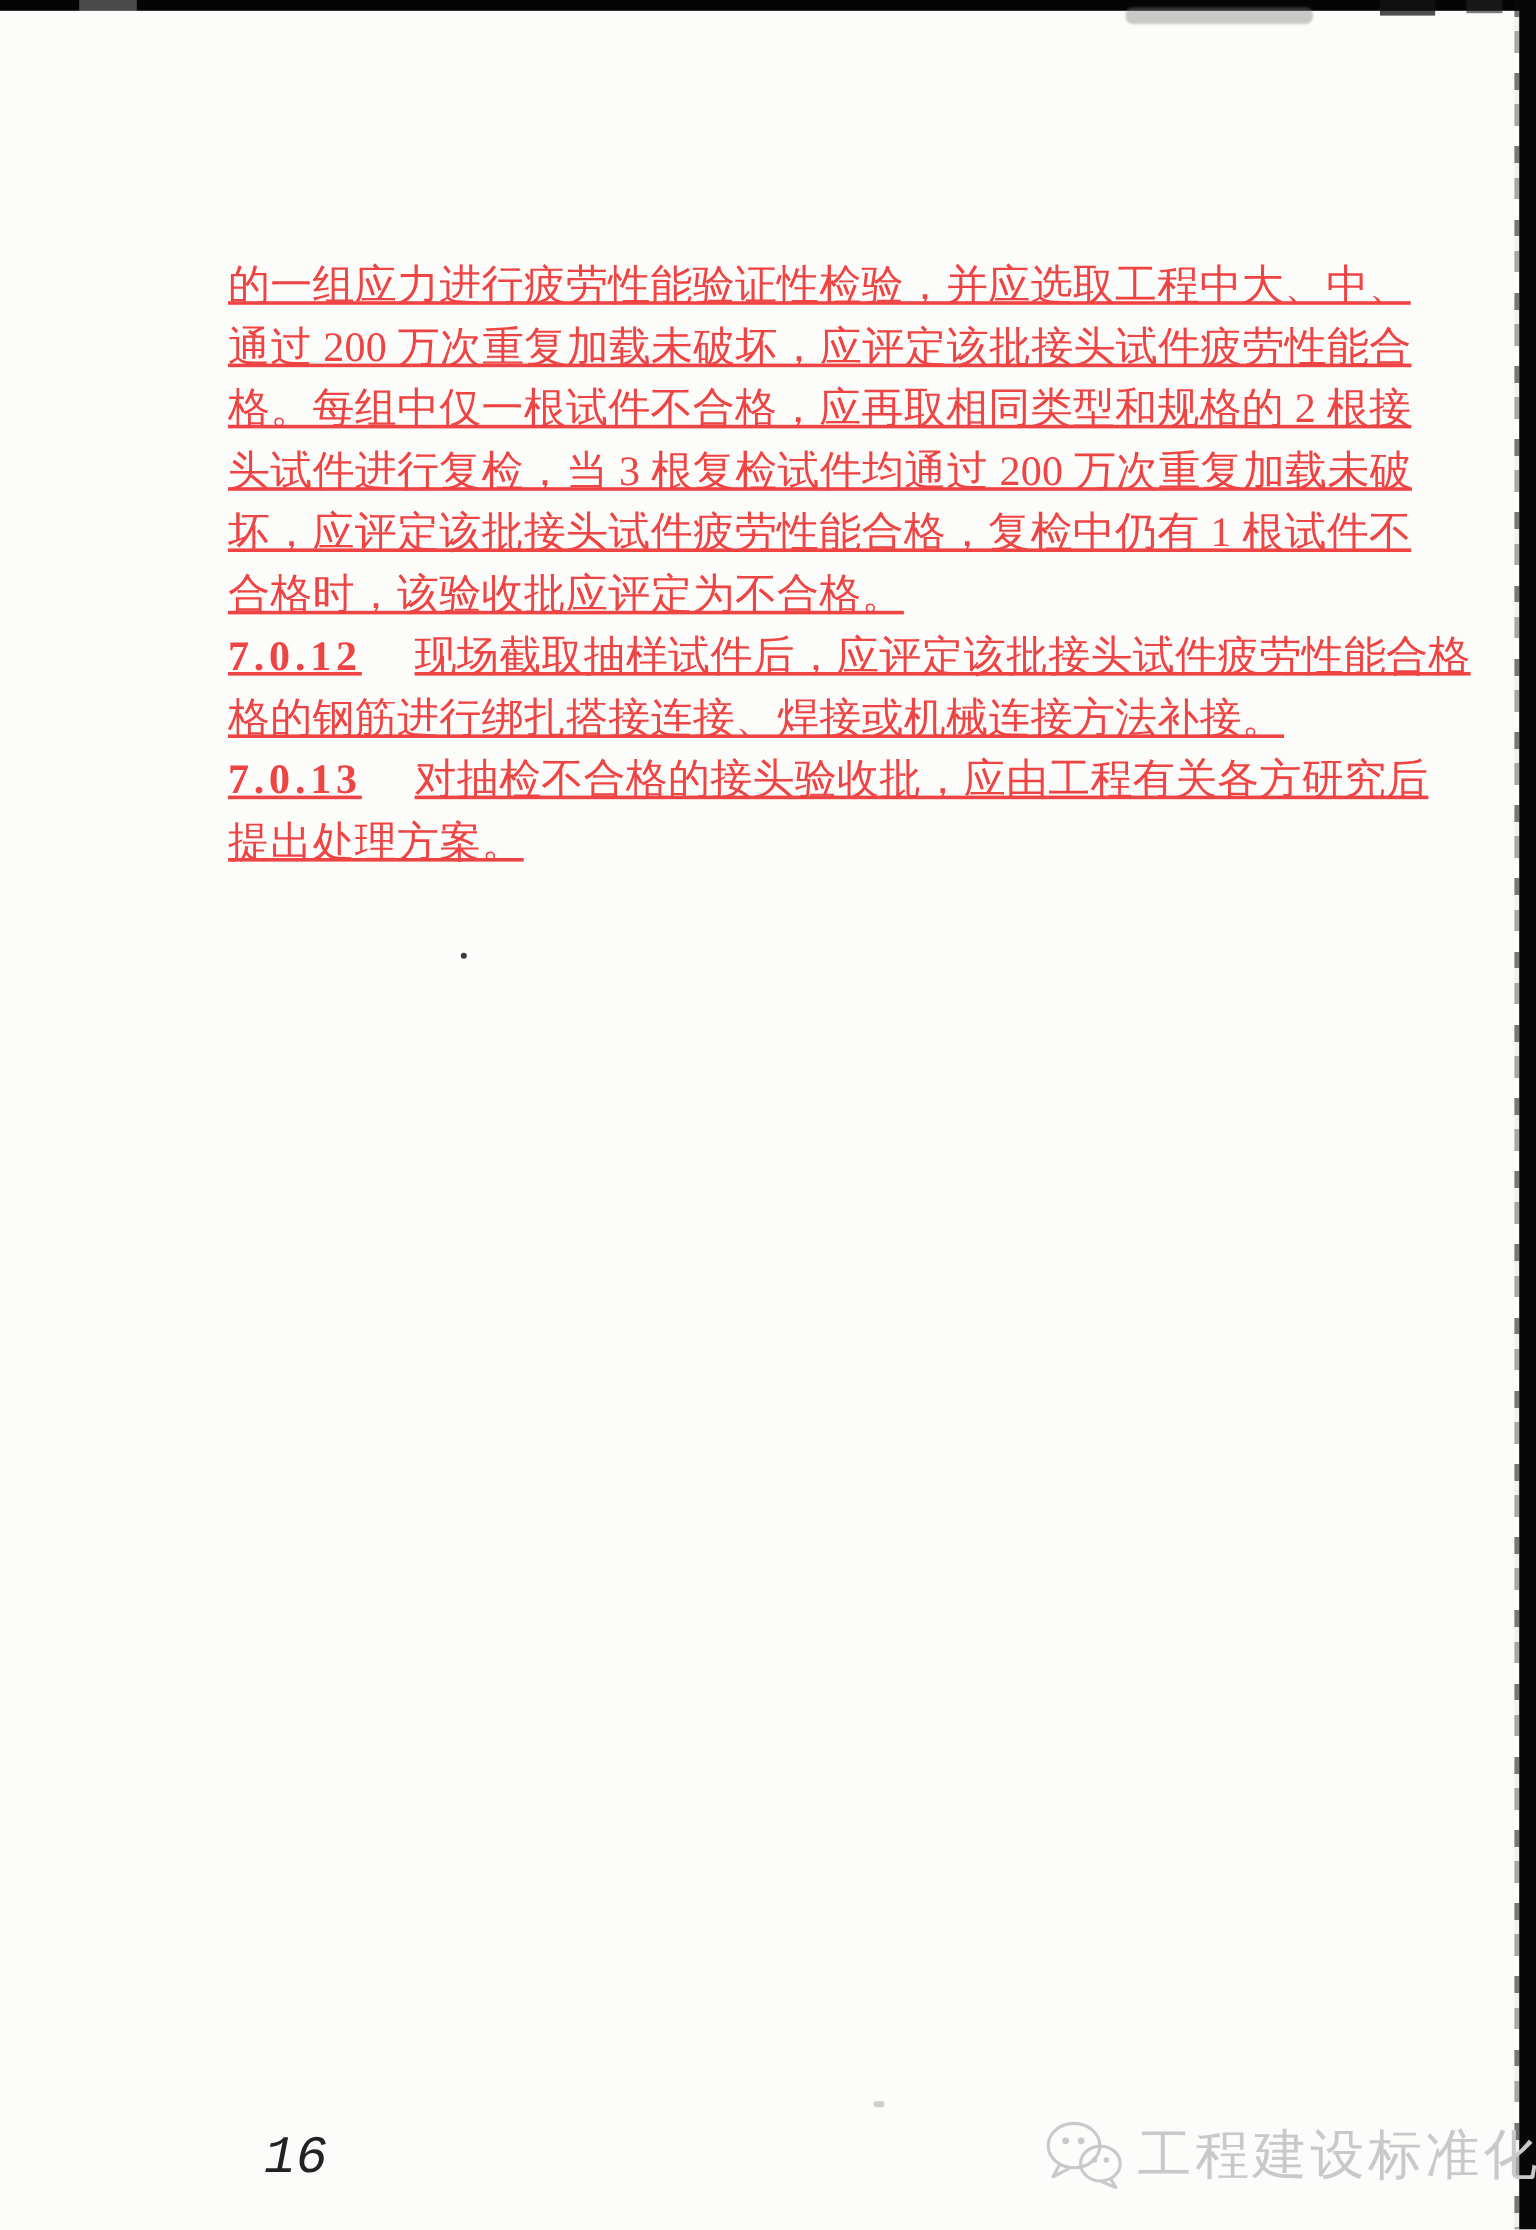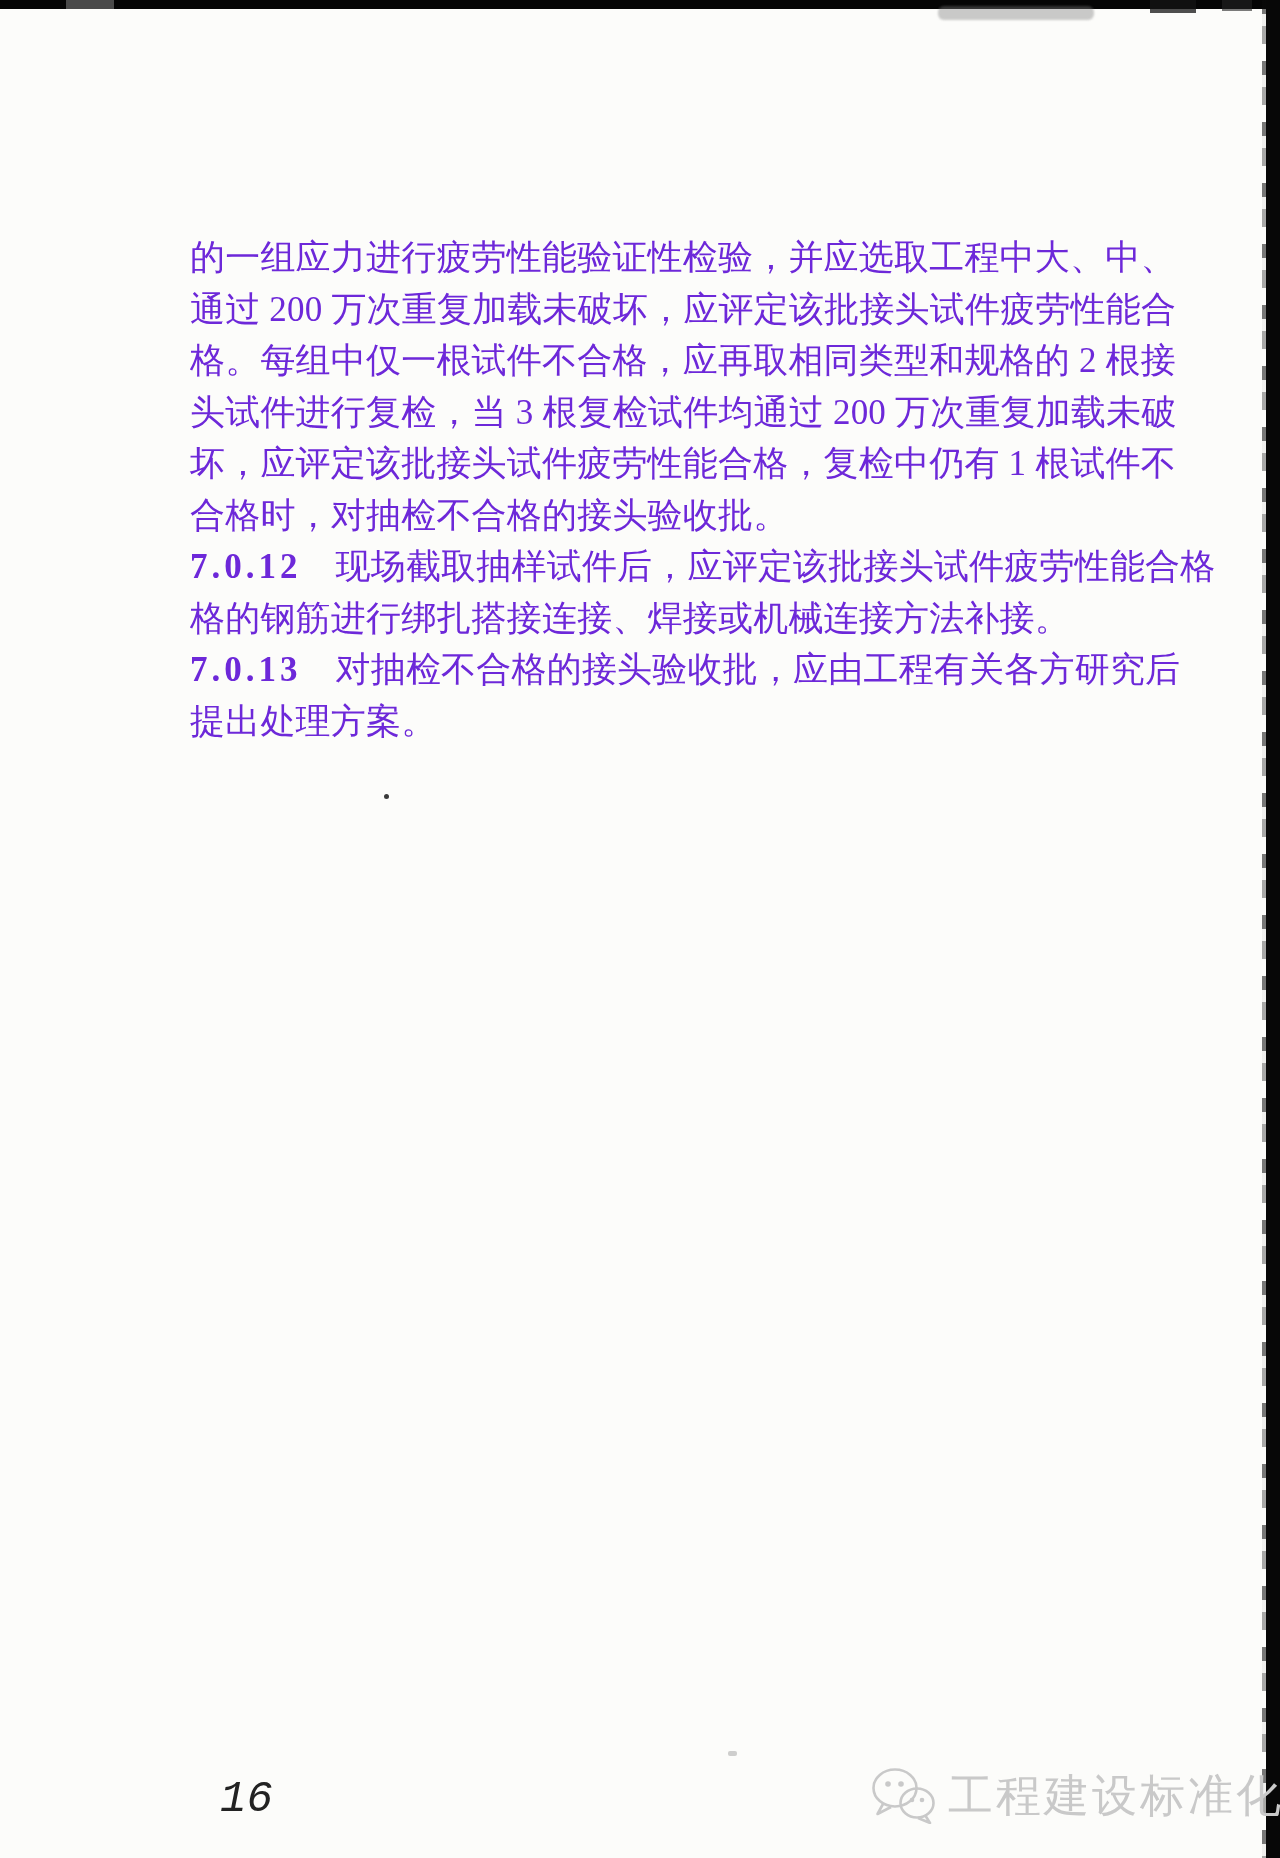--- a/index.html
+++ b/index.html
@@ -51,34 +51,35 @@
     position:absolute;left:384px;top:794px;width:5px;height:5px;
     background:#3a3a3a;border-radius:50%;
   }
   .footer-mark{
     position:absolute;left:728px;top:1751px;width:9px;height:5px;
     background:rgba(120,120,120,0.35);
     border-radius:2px;
   }
   
   .text-block{
-    position:absolute;left:190px;top:232px;width:985px;
-    color:#6d28d9;
+    position:absolute;left:190px;top:212px;width:985px;
+    color:#ef4444;
+    text-decoration:underline;
   }
   .line{
     font-size:35px;
     line-height:51.5px;
     height:51.5px;
     white-space:nowrap;
     letter-spacing:0.2px;
   }
   .clause-num{
     font-weight:bold;
     letter-spacing:4px;
-    margin-right:34px;
+    margin-right:44px;
   }
   
   .pageno{
     position:absolute;left:220px;top:1774px;
     font-family:Liberation Mono, monospace;
     font-style:italic;
     font-size:44px;
     color:#222;
   }
   .watermark{
@@ -108,21 +109,21 @@
 <div class="right-bar-edge"></div>
 <div class="stray-dot"></div>
 <div class="footer-mark"></div>
 
 <main class="text-block">
   <div class="line">的一组应力进行疲劳性能验证性检验，并应选取工程中大、中、</div>
   <div class="line">通过 200 万次重复加载未破坏，应评定该批接头试件疲劳性能合</div>
   <div class="line">格。每组中仅一根试件不合格，应再取相同类型和规格的 2 根接</div>
   <div class="line">头试件进行复检，当 3 根复检试件均通过 200 万次重复加载未破</div>
   <div class="line">坏，应评定该批接头试件疲劳性能合格，复检中仍有 1 根试件不</div>
-  <div class="line">合格时，对抽检不合格的接头验收批。</div>
+  <div class="line">合格时，该验收批应评定为不合格。</div>
   <div class="line">
     <b class="clause-num">7.0.12</b><span>现场截取抽样试件后，应评定该批接头试件疲劳性能合格</span>
   </div>
   <div class="line">格的钢筋进行绑扎搭接连接、焊接或机械连接方法补接。</div>
   <div class="line">
     <b class="clause-num">7.0.13</b><span>对抽检不合格的接头验收批，应由工程有关各方研究后</span>
   </div>
   <div class="line">提出处理方案。</div>
 </main>
 

